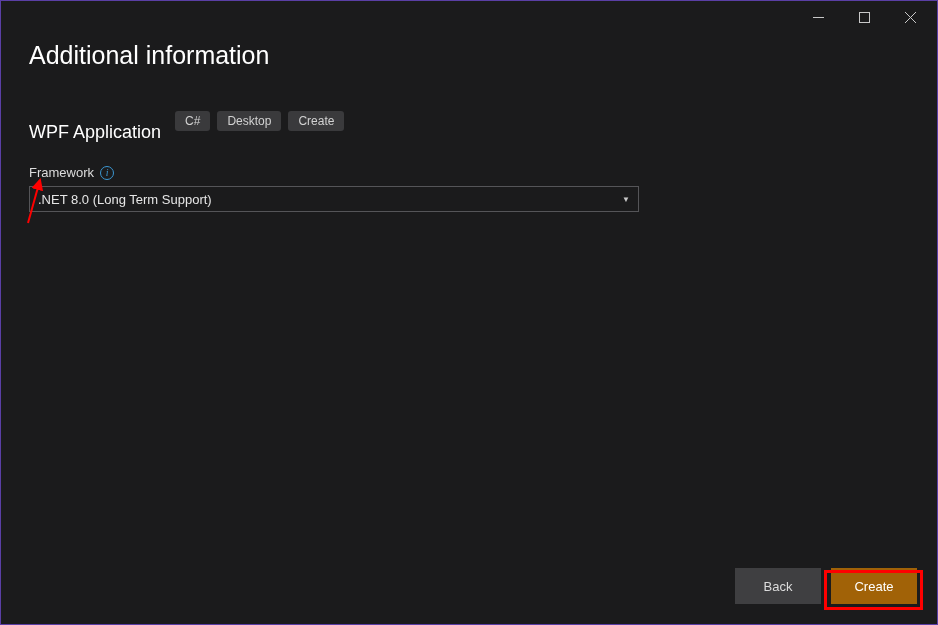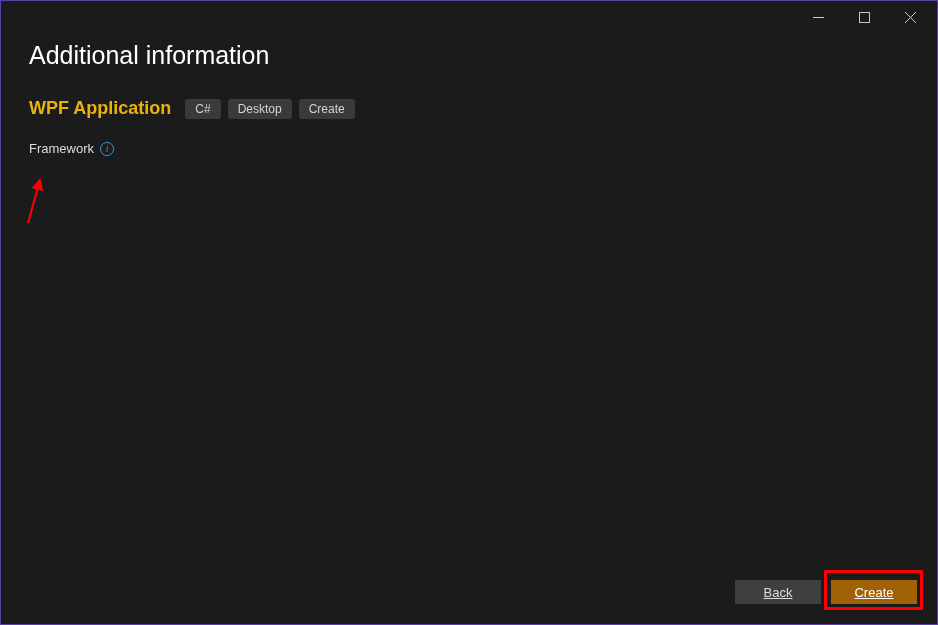--- a/index.html
+++ b/index.html
@@ -45,23 +45,24 @@
       font-weight: 400;
       margin-bottom: 28px;
     }
     .subheader-row {
       display: flex;
       align-items: center;
       gap: 14px;
       margin-bottom: 22px;
     }
     .subheader-title {
-      color: #eab308;
+      color: #ffffff;
       font-size: 18px;
-      font-weight: 700;
+      font-weight: 400;
+      margin-top: 24px;
     }
     .tag {
       background: #3a3a3c;
       color: #d2d2d2;
       font-size: 12px;
       padding: 3px 10px;
       border-radius: 3px;
     }
     .tags {
       display: flex;
@@ -117,28 +118,27 @@
     .bottom-bar {
       position: absolute;
       bottom: 20px;
       right: 20px;
       display: flex;
       gap: 10px;
       align-items: center;
     }
     .btn {
       min-width: 86px;
-      height: 24px;
+      height: 36px;
       font-size: 13px;
       border: none;
       cursor: pointer;
       display: flex;
       align-items: center;
       justify-content: center;
-      text-decoration: underline;
     }
     .btn-back {
       background: #3f3f41;
       color: #dcdcdc;
     }
     .btn-create {
       background: #a16207;
       color: #ffffff;
     }
     .highlight-box {
@@ -183,20 +183,24 @@
       <span class="tag">Desktop</span>
       <span class="tag">Create</span>
     </div>
   </div>
 
   <div class="field-label-row">
     <span class="field-label">Framework</span>
     <span class="info-icon">i</span>
   </div>
 
+  <div class="dropdown">
+    <span>.NET 8.0 (Long Term Support)</span>
+    <span class="dropdown-arrow">▼</span>
+  </div>
 </div>
 
 <svg class="annotation-arrow" width="30" height="60">
   <defs>
     <marker id="arrowhead" markerWidth="6" markerHeight="6" refX="5" refY="3" orient="auto">
       <polygon points="0 0, 6 3, 0 6" fill="#ff0000"></polygon>
     </marker>
   </defs>
   <line x1="6" y1="50" x2="18" y2="7" stroke="#ff0000" stroke-width="2" marker-end="url(#arrowhead)"></line>
 </svg>

